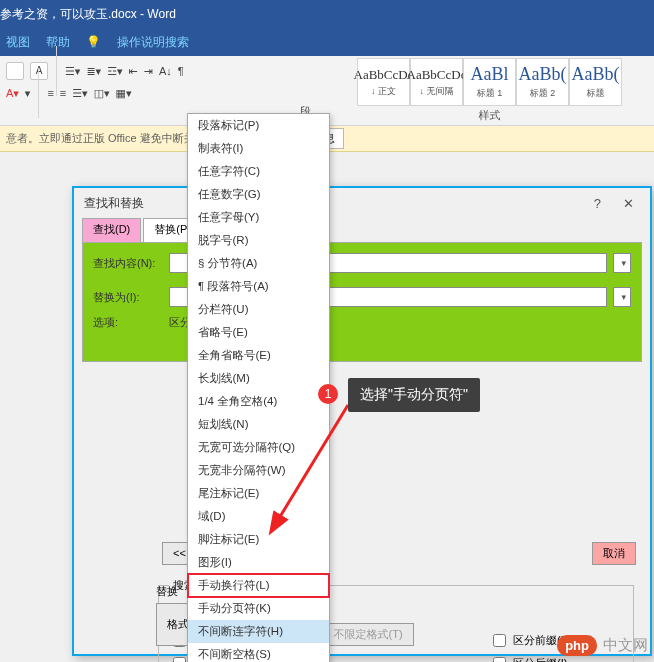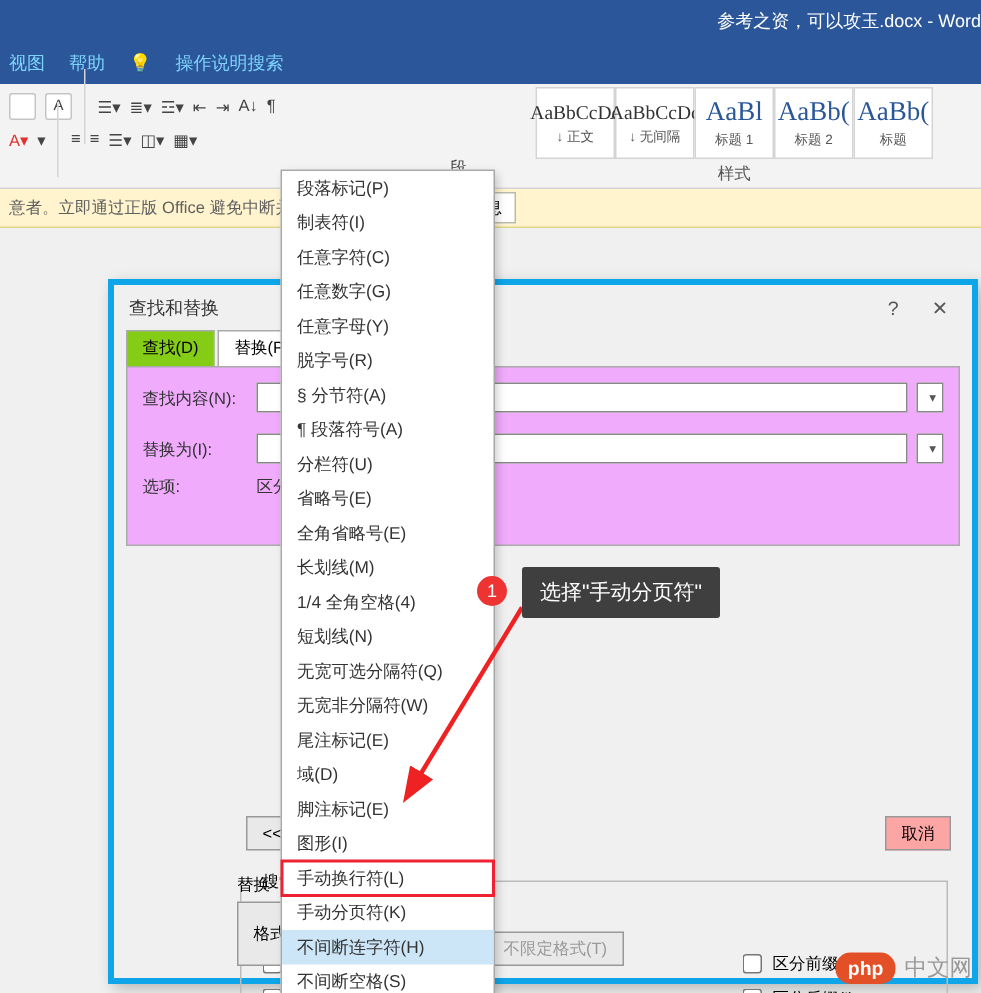--- a/index.html
+++ b/index.html
@@ -1,47 +1,47 @@
 <!DOCTYPE html>
 <html><head>
 <meta charset="utf-8">
 <style>
 * { box-sizing: border-box; font-family: "Microsoft YaHei", "Segoe UI", sans-serif; }
 body { margin: 0; width: 654px; height: 662px; overflow: hidden; background: #f0f0f0; position: relative; }
 
-.titlebar { background: #2b579a; color: #fff; height: 28px; display: flex; align-items: center; justify-content: flex-end; font-size: 12px; }
+.titlebar { background: #2b579a; color: #fff; height: 28px; display: flex; align-items: center; justify-content: flex-start; font-size: 12px; }
 .menubar { background: #2b579a; color: #7dd3fc; height: 28px; display: flex; align-items: center; font-size: 12px; padding: 0 6px; gap: 16px; }
 .menubar span { cursor: pointer; }
 .bulb { display:inline-block; }
 
 .ribbon { background: #f3f3f3; border-bottom: 1px solid #d4d4d4; height: 70px; display:flex; }
 .ribbon-left { width: 325px; padding: 4px 6px; font-size: 11px; color:#444; }
 .rib-row { display:flex; gap:6px; align-items:center; height:22px; }
 .rib-ico { width:18px; height:18px; border:1px solid #c5c5c5; background:#fff; border-radius:2px; }
 .rib-sep { width:1px; height:50px; background:#d4d4d4; margin:4px 2px; }
 
 .styles-panel { flex:1; display:flex; flex-direction:column; align-items:center; padding-top:2px; }
 .style-tiles { display:flex; gap:0; }
 .style-tile { width:53px; height:48px; border:1px solid #d4d4d4; background:#fff; display:flex; flex-direction:column; align-items:center; justify-content:center; font-size:9px; color:#555; }
 .style-tile .sample { font-size:13px; color:#333; margin-bottom:2px; font-family:"SimSun",serif; }
 .style-tile.big .sample { font-size:18px; color:#2b579a; }
 .styles-label { font-size:11px; color:#555; margin-top:2px; }
 
 .yellow-bar { background: #fff4ce; border-bottom:1px solid #e0d48a; height:26px; display:flex; align-items:center; font-size:11px; color:#5f5f5f; padding:0 6px; gap:8px; }
 .yb-btn { border:1px solid #bba; background:#fff; padding:2px 8px; font-size:11px; cursor:pointer; }
 
-.dialog { position:absolute; left:72px; top:186px; width:580px; height:470px; background:#f0f0f0; border:4px solid #0ea5e9; box-shadow: 3px 3px 10px rgba(0,0,0,.25); }
+.dialog { position:absolute; left:72px; top:186px; width:580px; height:470px; background:#f0f0f0; border:2px solid #0ea5e9; box-shadow: 3px 3px 10px rgba(0,0,0,.25); }
 .dlg-title { height:30px; display:flex; align-items:center; padding:0 10px; font-size:12px; color:#333; justify-content:space-between; }
 .dlg-ctrls { display:flex; gap:10px; font-size:13px; color:#555; }
 .dlg-ctrls span { cursor:pointer; padding:0 6px; }
 
 .tabs { display:flex; padding-left:8px; height:24px; font-size:11px; }
-.tab { padding:3px 10px 0; border:1px solid #aaa; border-bottom:none; background:#84cc16; margin-right:2px; cursor:pointer; }
+.tab { padding:3px 10px 0; border:1px solid #aaa; border-bottom:none; background:#f9a8d4; margin-right:2px; cursor:pointer; }
 .tab.active { background:#fff; }
-.tab-body { background:#f0abfc; border:1px solid #aaa; margin:0 8px; padding:10px 10px; height:120px; font-size:11px; color:#333; }
+.tab-body { background:#84cc16; border:1px solid #aaa; margin:0 8px; padding:10px 10px; height:120px; font-size:11px; color:#333; }
 .field-row { display:flex; align-items:center; margin-bottom:8px; gap:6px; }
 .field-row label { width:70px; }
 .text-input { flex:1; height:20px; border:1px solid #888; background:#fff; }
 .combo { height:20px; border:1px solid #888; background:#fff; display:flex; align-items:center; justify-content:flex-end; padding-right:4px; width:18px; }
 .combo::after { content:"▾"; font-size:9px; color:#555; }
 
 .less-btn { position:absolute; left:88px; top:354px; border:1px solid #999; background:#e9e9e9; padding:3px 10px; font-size:11px; cursor:pointer; }
 .cancel-btn { position:absolute; right:14px; top:354px; border:1px solid #999; background:#fca5a5; padding:3px 10px; font-size:11px; cursor:pointer; }
 
 .search-opts { position:absolute; left:82px; top:390px; right:14px; height:190px; }

